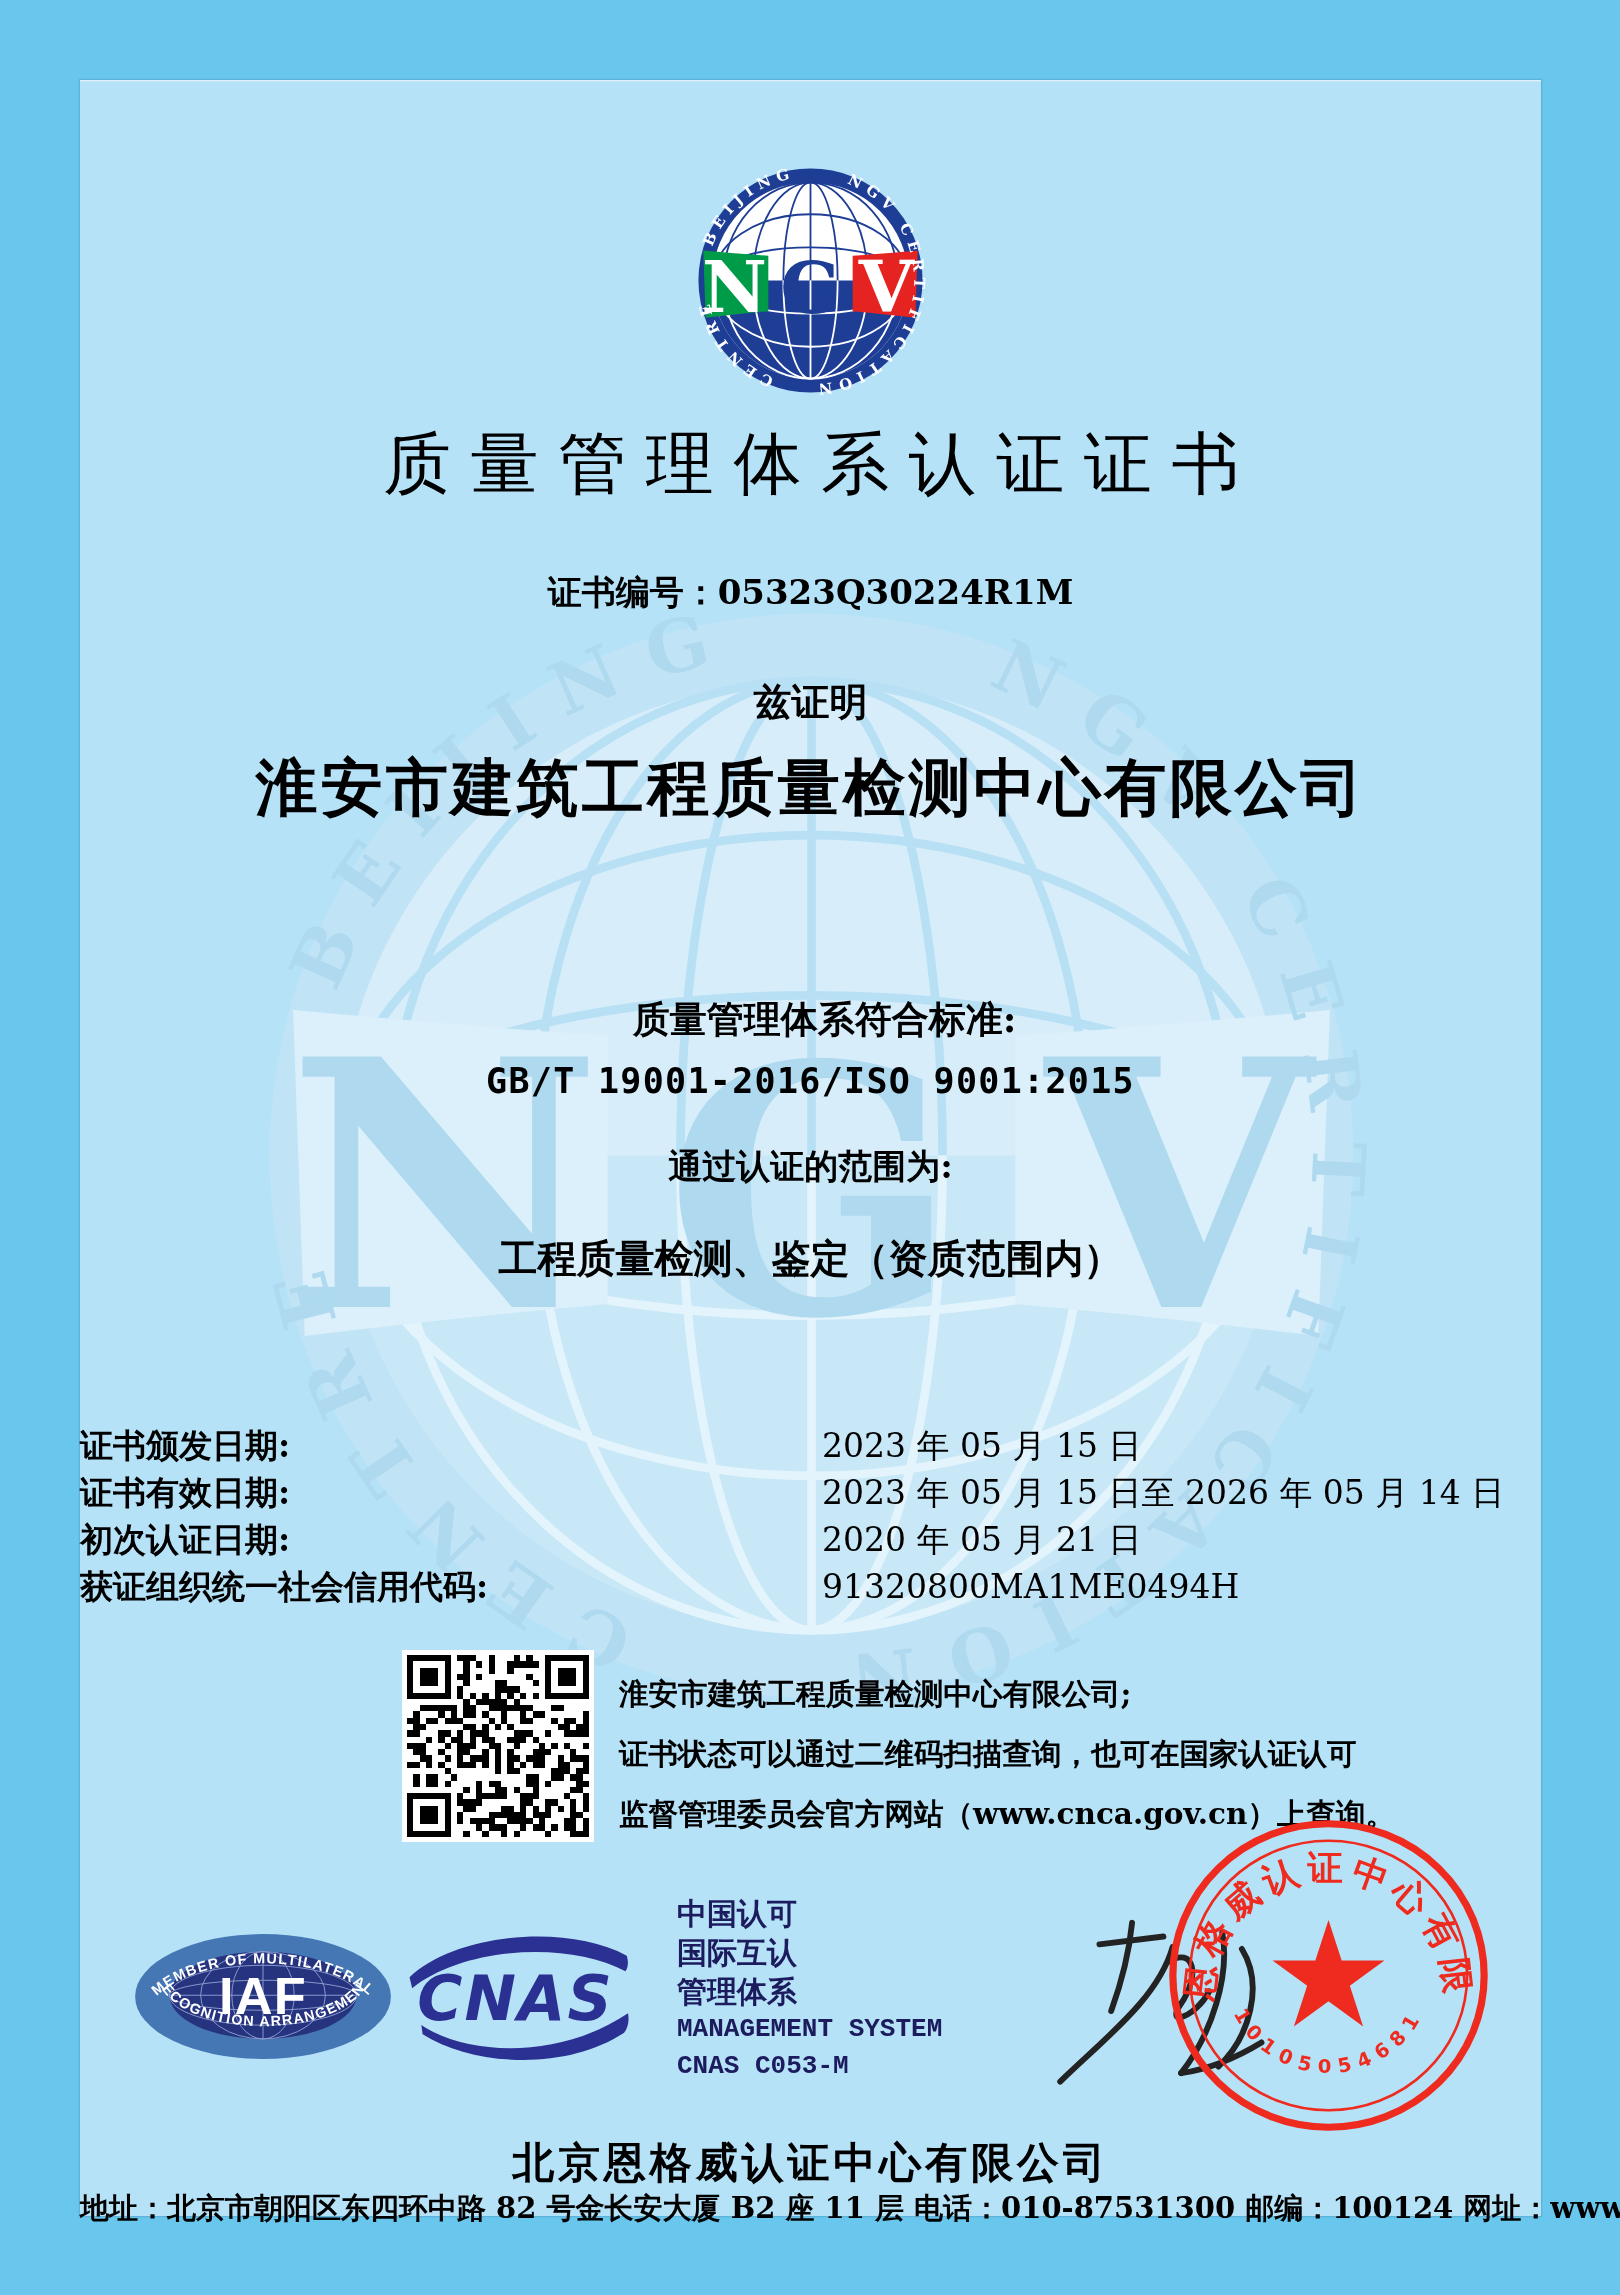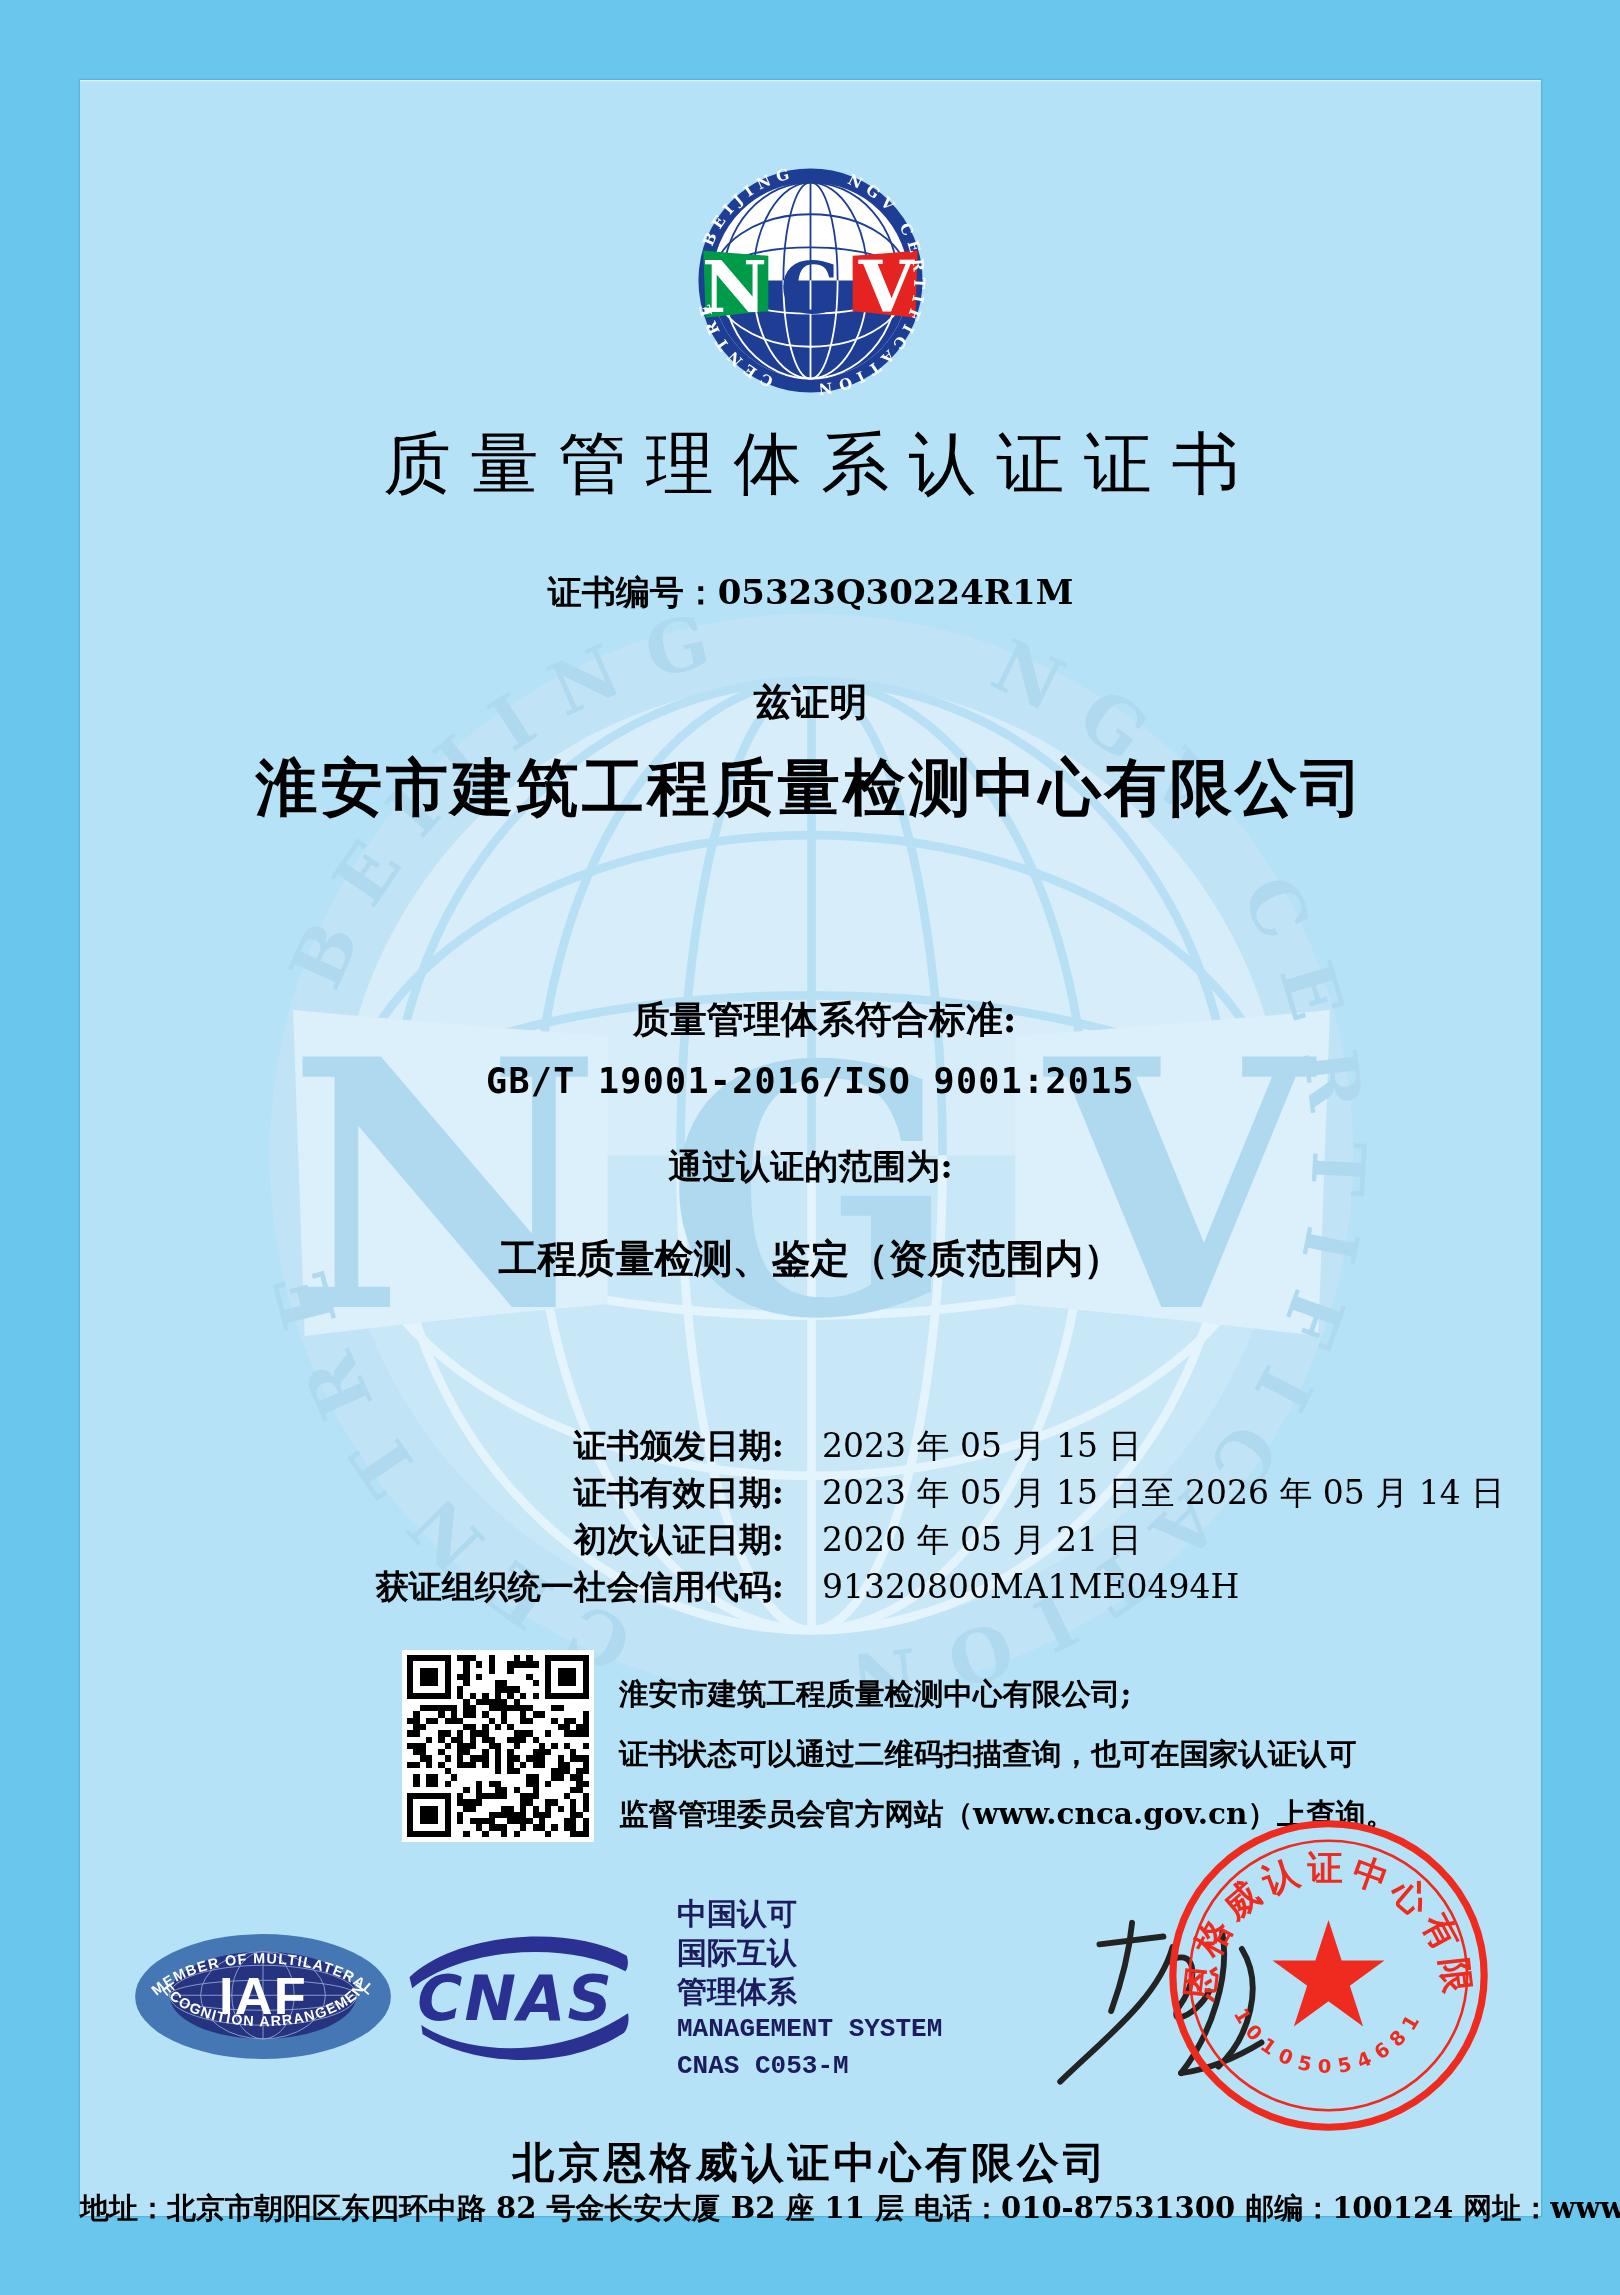--- a/index.html
+++ b/index.html
@@ -22,21 +22,21 @@
   .certno{top:490px;font-size:34px;font-weight:600;}
   .hereby{top:597px;font-size:38px;font-weight:700;}
   .company{top:666px;font-size:62px;font-weight:700;letter-spacing:3.3px;white-space:nowrap;}
   .caddr{top:768px;font-size:33px;font-weight:600;}
   .stdlabel{top:915px;font-size:37px;font-weight:700;padding-left:28px;}
   .stdvalue{top:981px;font-size:35px;font-weight:700;font-family:"DejaVu Sans Mono","Liberation Mono",monospace;letter-spacing:1.3px;}
   .scopelabel{top:1064px;font-size:34px;font-weight:700;}
   .scopevalue{top:1152px;font-size:39px;font-weight:700;}
   .dates{top:1342px;left:0;right:0;}
   .drow{line-height:47px;font-size:33px;white-space:nowrap;}
-  .dlabel{display:inline-block;width:704px;text-align:right;font-weight:700;}
+  .dlabel{display:inline-block;width:704px;font-weight:700;}
   .dvalue{margin-left:38px;}
   .qrwrap{left:322px;top:1570px;width:182px;height:182px;background:#fff;padding:5.2px;}
   .qrwrap svg{display:block;width:182px;height:182px;}
   .qrnotes{left:539px;top:1584px;width:910px;font-size:29.5px;font-weight:600;line-height:60px;text-align:left;}
   .iaf{left:52px;top:1851px;width:262px;height:131px;}
   .cnas{left:323px;top:1848px;width:229px;height:141px;}
   .acclines{left:597px;top:1814px;text-align:left;color:var(--acc-text);}
   .acczh{font-size:30px;font-weight:700;line-height:39px;font-family:"DejaVu Sans","Liberation Sans",sans-serif;}
   .accen{font-size:26px;font-weight:700;line-height:37px;font-family:Liberation Mono, monospace;}
   .sig{left:954px;top:1833px;width:255px;height:183px;}

